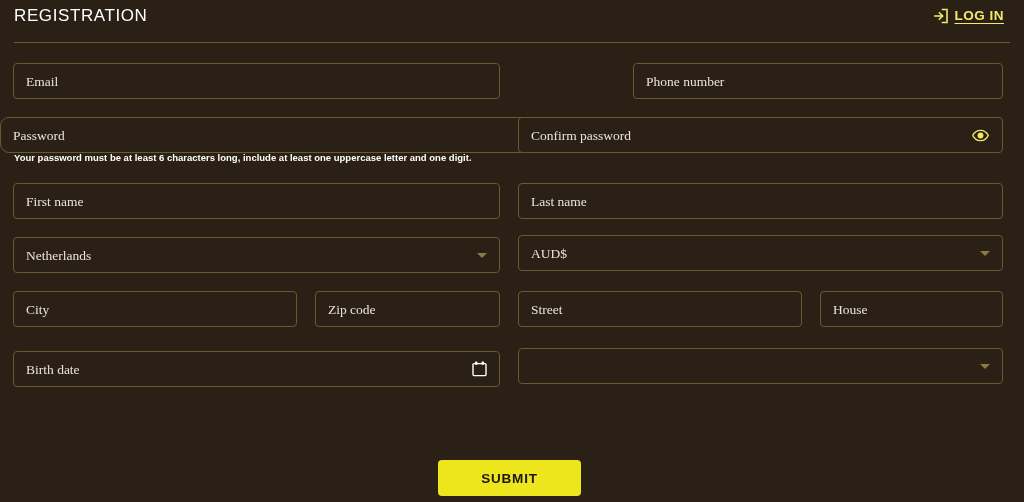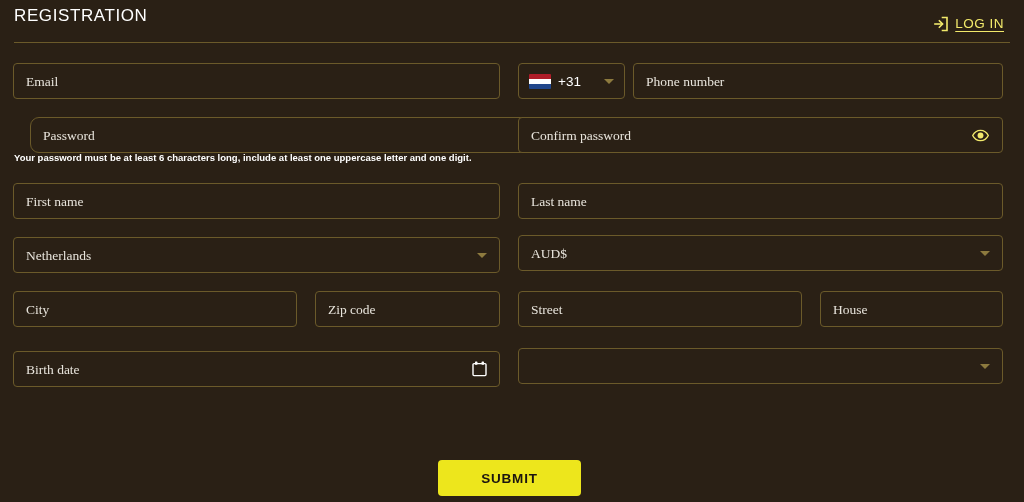--- a/index.html
+++ b/index.html
@@ -40,25 +40,25 @@
     letter-spacing: 0.6px;
     line-height: 22px;
     white-space: nowrap;
   }
   .login-link {
     display: flex;
     align-items: center;
     gap: 6px;
     color: #f2e96b;
     font-size: 13.5px;
-    font-weight: normal;
+    font-weight: bold;
     letter-spacing: 0.5px;
     line-height: 16px;
     cursor: pointer;
-    margin-top: 11px;
+    margin-top: 3px;
   }
   .login-label {
     text-decoration: underline;
     text-underline-offset: 3px;
     white-space: nowrap;
   }
   .login-icon {
     display: block;
     width: 16px;
     height: 16px;
@@ -218,37 +218,26 @@
       </span>
       <span class="login-label">LOG IN</span>
     </div>
   </div>
   <div class="divider"></div>
 
   <div class="field" style="left:13px; top:63px; width:487px;">
     <span class="ph">Email</span>
   </div>
 
-  <div class="field select" style="left:518px; top:63px; width:107px; padding:0 10px;">
-    <span class="flag">
-      <svg width="22" height="15" viewBox="0 0 22 15" xmlns="http://www.w3.org/2000/svg">
-        <rect x="0" y="0" width="22" height="5" fill="#ae1c28"></rect>
-        <rect x="0" y="5" width="22" height="5" fill="#ffffff"></rect>
-        <rect x="0" y="10" width="22" height="5" fill="#21468b"></rect>
-      </svg>
-    </span>
-    <span class="dial-code">+31</span>
-    <span class="caret"></span>
-  </div>
 
   <div class="field" style="left:633px; top:63px; width:370px;">
     <span class="ph">Phone number</span>
   </div>
 
-  <div class="field" style="left:30px; top:117px; width:556px;border-radius:9px;">
+  <div class="field" style="left:0; top:117px; width:556px;border-radius:9px;">
     <span class="ph">Password</span>
     <span class="eye">
       <svg width="19" height="19" viewBox="0 0 20 20" fill="none" xmlns="http://www.w3.org/2000/svg">
         <path d="M1.8 10C3.6 6.4 6.6 4.6 10 4.6C13.4 4.6 16.4 6.4 18.2 10C16.4 13.6 13.4 15.4 10 15.4C6.6 15.4 3.6 13.6 1.8 10Z" stroke="#f2e96b" stroke-width="1.5"></path>
         <circle cx="10" cy="10" r="3.1" fill="#f2e96b"></circle>
       </svg>
     </span>
   </div>
   <div class="helper">Your password must be at least 6 characters long, include at least one uppercase letter and one digit.</div>
 

